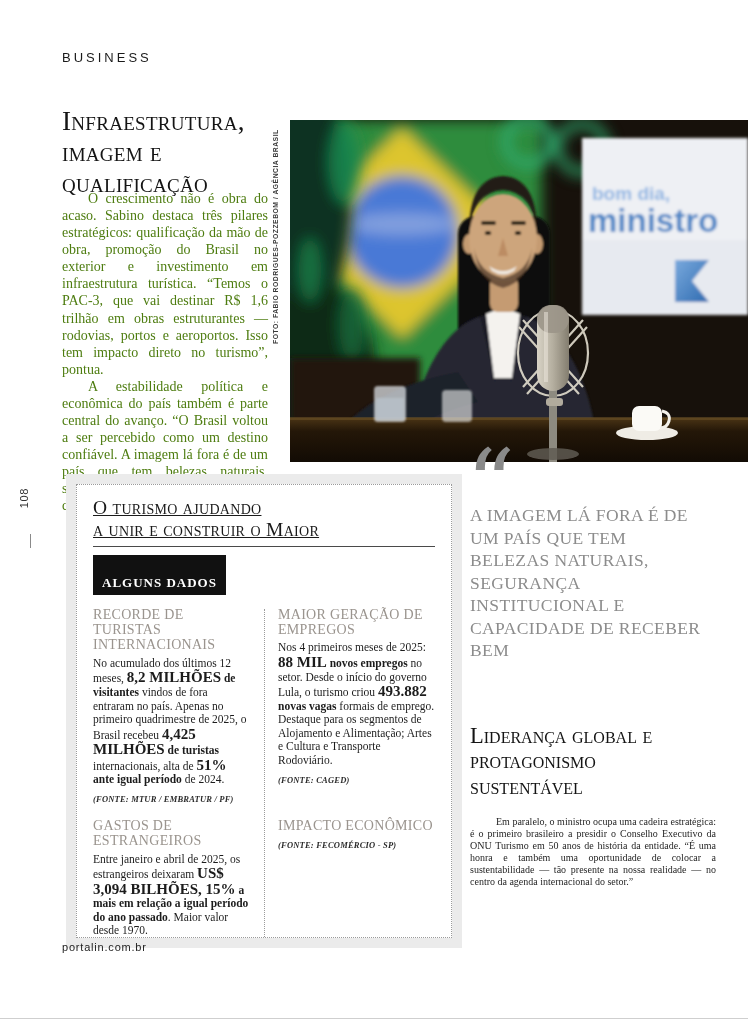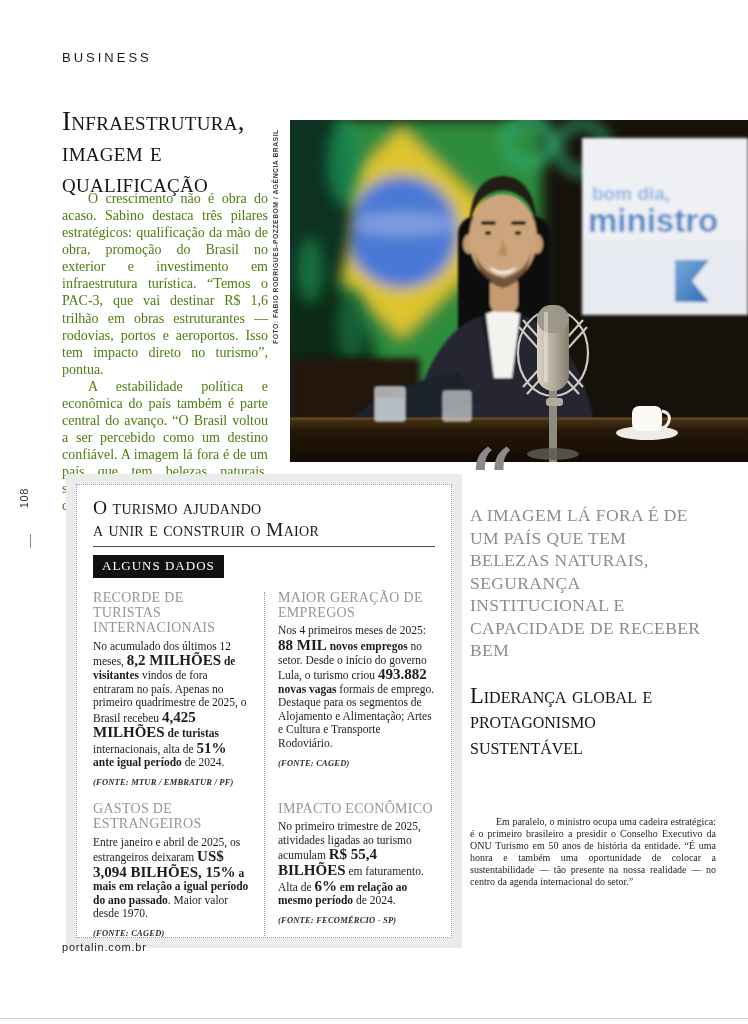--- a/index.html
+++ b/index.html
@@ -24,36 +24,36 @@
 
   
   .pagenum{left:18px;top:488px;writing-mode:vertical-rl;transform:rotate(180deg);
     font-family:"Liberation Sans",sans-serif;font-size:11px;letter-spacing:0.6px;color:#333;}
   .pagenum-rule{left:30px;top:534px;width:1px;height:14px;background:#8a8a8a;}
 
   
   .gray-panel{left:66px;top:474px;width:396px;height:474px;background:#ebebeb;}
   .databox{left:76px;top:484px;width:376px;height:454px;box-sizing:border-box;background:#ffffff;
     border:1px dotted #9b9b9b;padding:12px 16px;overflow:hidden;}
-  .databox-title{font-size:19.5px;line-height:1.12;font-variant:small-caps;color:#1a1a1a;letter-spacing:0.3px;}
+  .databox-title{font-size:19.5px;line-height:1.12;font-variant:small-caps;color:#1a1a1a;letter-spacing:0.3px;text-decoration:underline;}
   .databox-rule{border:none;border-top:1px solid #4a4a4a;margin:5px 0 0 0;}
-  .databox-label{display:inline-block;margin-top:8px;background:#111111;color:#ffffff;font-weight:normal;
-    font-size:13px;letter-spacing:1px;padding:3px 9px 4px 9px;}
+  .databox-label{display:inline-block;margin-top:8px;background:#111111;color:#ffffff;font-weight:bold;
+    font-size:13px;letter-spacing:1px;padding:20px 9px 4px 9px;}
   .data-grid{position:relative;margin-top:12px;display:grid;grid-template-columns:1fr 1fr;column-gap:28px;row-gap:14px;}
   .col-divider{position:absolute;left:50%;top:2px;bottom:2px;width:0;border-left:1px dotted #9b9b9b;}
   .cell-heading{font-size:14px;line-height:1.1;color:#9a948e;letter-spacing:0.3px;margin-bottom:4px;}
   .cell-body{font-size:11.5px;line-height:1.18;color:#1c1c1c;}
   .seg-b{font-weight:bold;}
   .seg-B{font-weight:bold;font-size:15px;line-height:1;}
   .cell-source{margin-top:7px;font-size:8.5px;font-style:italic;font-weight:bold;color:#2b2b2b;letter-spacing:0.2px;}
 
   
   .quote-mark{left:466px;top:436px;font-family:"DejaVu Serif",serif;font-size:96px;line-height:1;color:#8a8a8a;}
   .quote-text{left:470px;top:504px;width:240px;font-size:17.5px;line-height:1.29;color:#8c8c8c;letter-spacing:0.4px;}
-  .section-title{left:470px;top:683px;width:218px;font-size:22.5px;line-height:1.13;font-variant:small-caps;color:#141414;}
+  .section-title{left:470px;top:723px;width:218px;font-size:22.5px;line-height:1.13;font-variant:small-caps;color:#141414;}
   .section-para{left:470px;top:816px;width:246px;font-size:10px;line-height:1.21;text-align:justify;text-indent:26px;color:#1f1f1f;hyphens:auto;}
 
   
   .footer{left:62px;top:941px;font-family:"Liberation Sans",sans-serif;font-size:11px;letter-spacing:0.8px;color:#222;text-decoration:none;}
   .bottom-rule{left:0;top:1018px;width:748px;height:0;border-top:1px solid #cfcfcf;}
 </style>
 </head>
 <body>
 
 <div class="abs kicker">BUSINESS</div>
@@ -210,21 +210,20 @@
     </div>
 
     <div class="data-cell">
       <div class="cell-heading">GASTOS DE ESTRANGEIROS</div>
       <div class="cell-body"><span class="seg-n">Entre janeiro e abril de 2025, os estrangeiros deixaram </span><span class="seg-B">US$ 3,094 BILHÕES,</span><span class="seg-B"> 15%</span><span class="seg-b"> a mais em relação a igual período do ano passado</span><span class="seg-n">. Maior valor desde 1970.</span></div>
       <div class="cell-source">(FONTE: CAGED)</div>
     </div>
 
     <div class="data-cell">
       <div class="cell-heading">IMPACTO ECONÔMICO</div>
-      <div class="cell-body"><span class="seg-n">No primeiro trimestre de 2025, atividades ligadas ao turismo acumulam </span><span class="seg-B">R$ 55,4 BILHÕES</span><span class="seg-n"> em faturamento. Alta de </span><span class="seg-B">6%</span><span class="seg-b"> em relação ao mesmo período</span><span class="seg-n"> de 2024.</span></div>
       <div class="cell-source">(FONTE: FECOMÉRCIO - SP)</div>
     </div>
   </div>
 </div>
 
 <div class="abs quote-mark">“</div>
 <div class="abs quote-text">A IMAGEM LÁ FORA É DE UM PAÍS QUE TEM BELEZAS NATURAIS, SEGURANÇA INSTITUCIONAL E CAPACIDADE DE RECEBER BEM</div>
 
 <h2 class="abs section-title" style="margin:0;font-weight:normal;">Liderança global e protagonismo sustentável</h2>
 <p class="abs section-para" style="margin:0;">Em paralelo, o ministro ocupa uma cadeira estratégica: é o primeiro brasileiro a presidir o Conselho Executivo da ONU Turismo em 50 anos de história da entidade. “É uma honra e também uma oportunidade de colocar a sustentabilidade — tão presente na nossa realidade — no centro da agenda internacional do setor.”</p>

